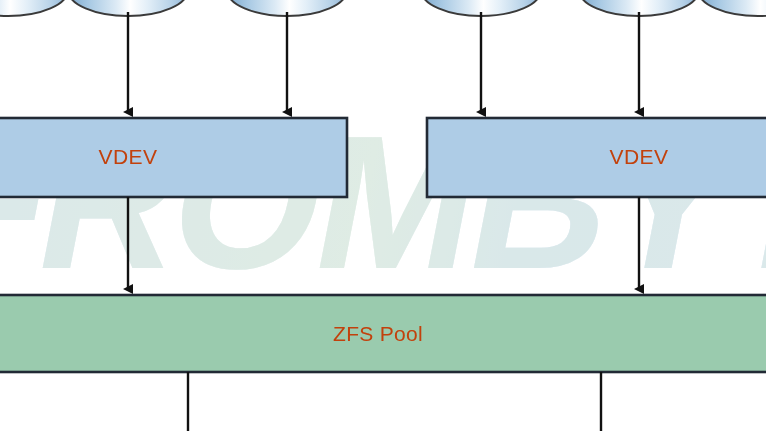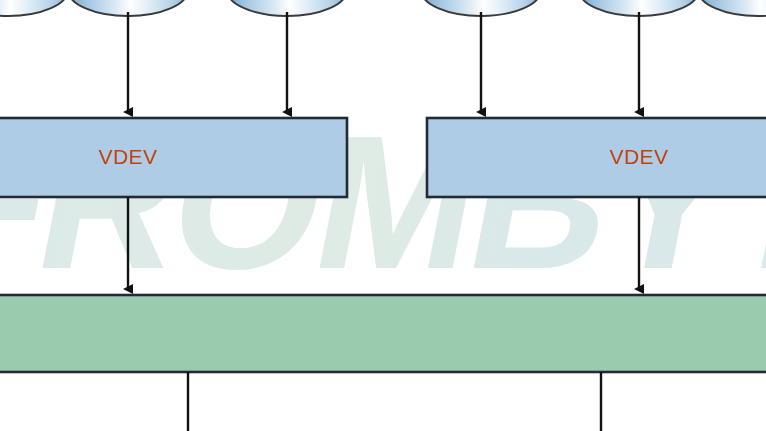--- a/index.html
+++ b/index.html
@@ -135,15 +135,16 @@
         <line x1="601" y1="372" x2="601" y2="431"></line>
       </g>
     </svg>
   </div>
 
   <div class="layer" id="label-layer">
     <div class="node-label vdev-label" style="left:28px; top:145px; width:200px;">VDEV</div>
 
     <div class="node-label vdev-label" style="left:539px; top:145px; width:200px;">VDEV</div>
 
+    <div class="node-label pool-label" style="left:278px; top:322px; width:200px;">ZFS Pool</div>
   </div>
 
 </div>
 
 </body></html>

